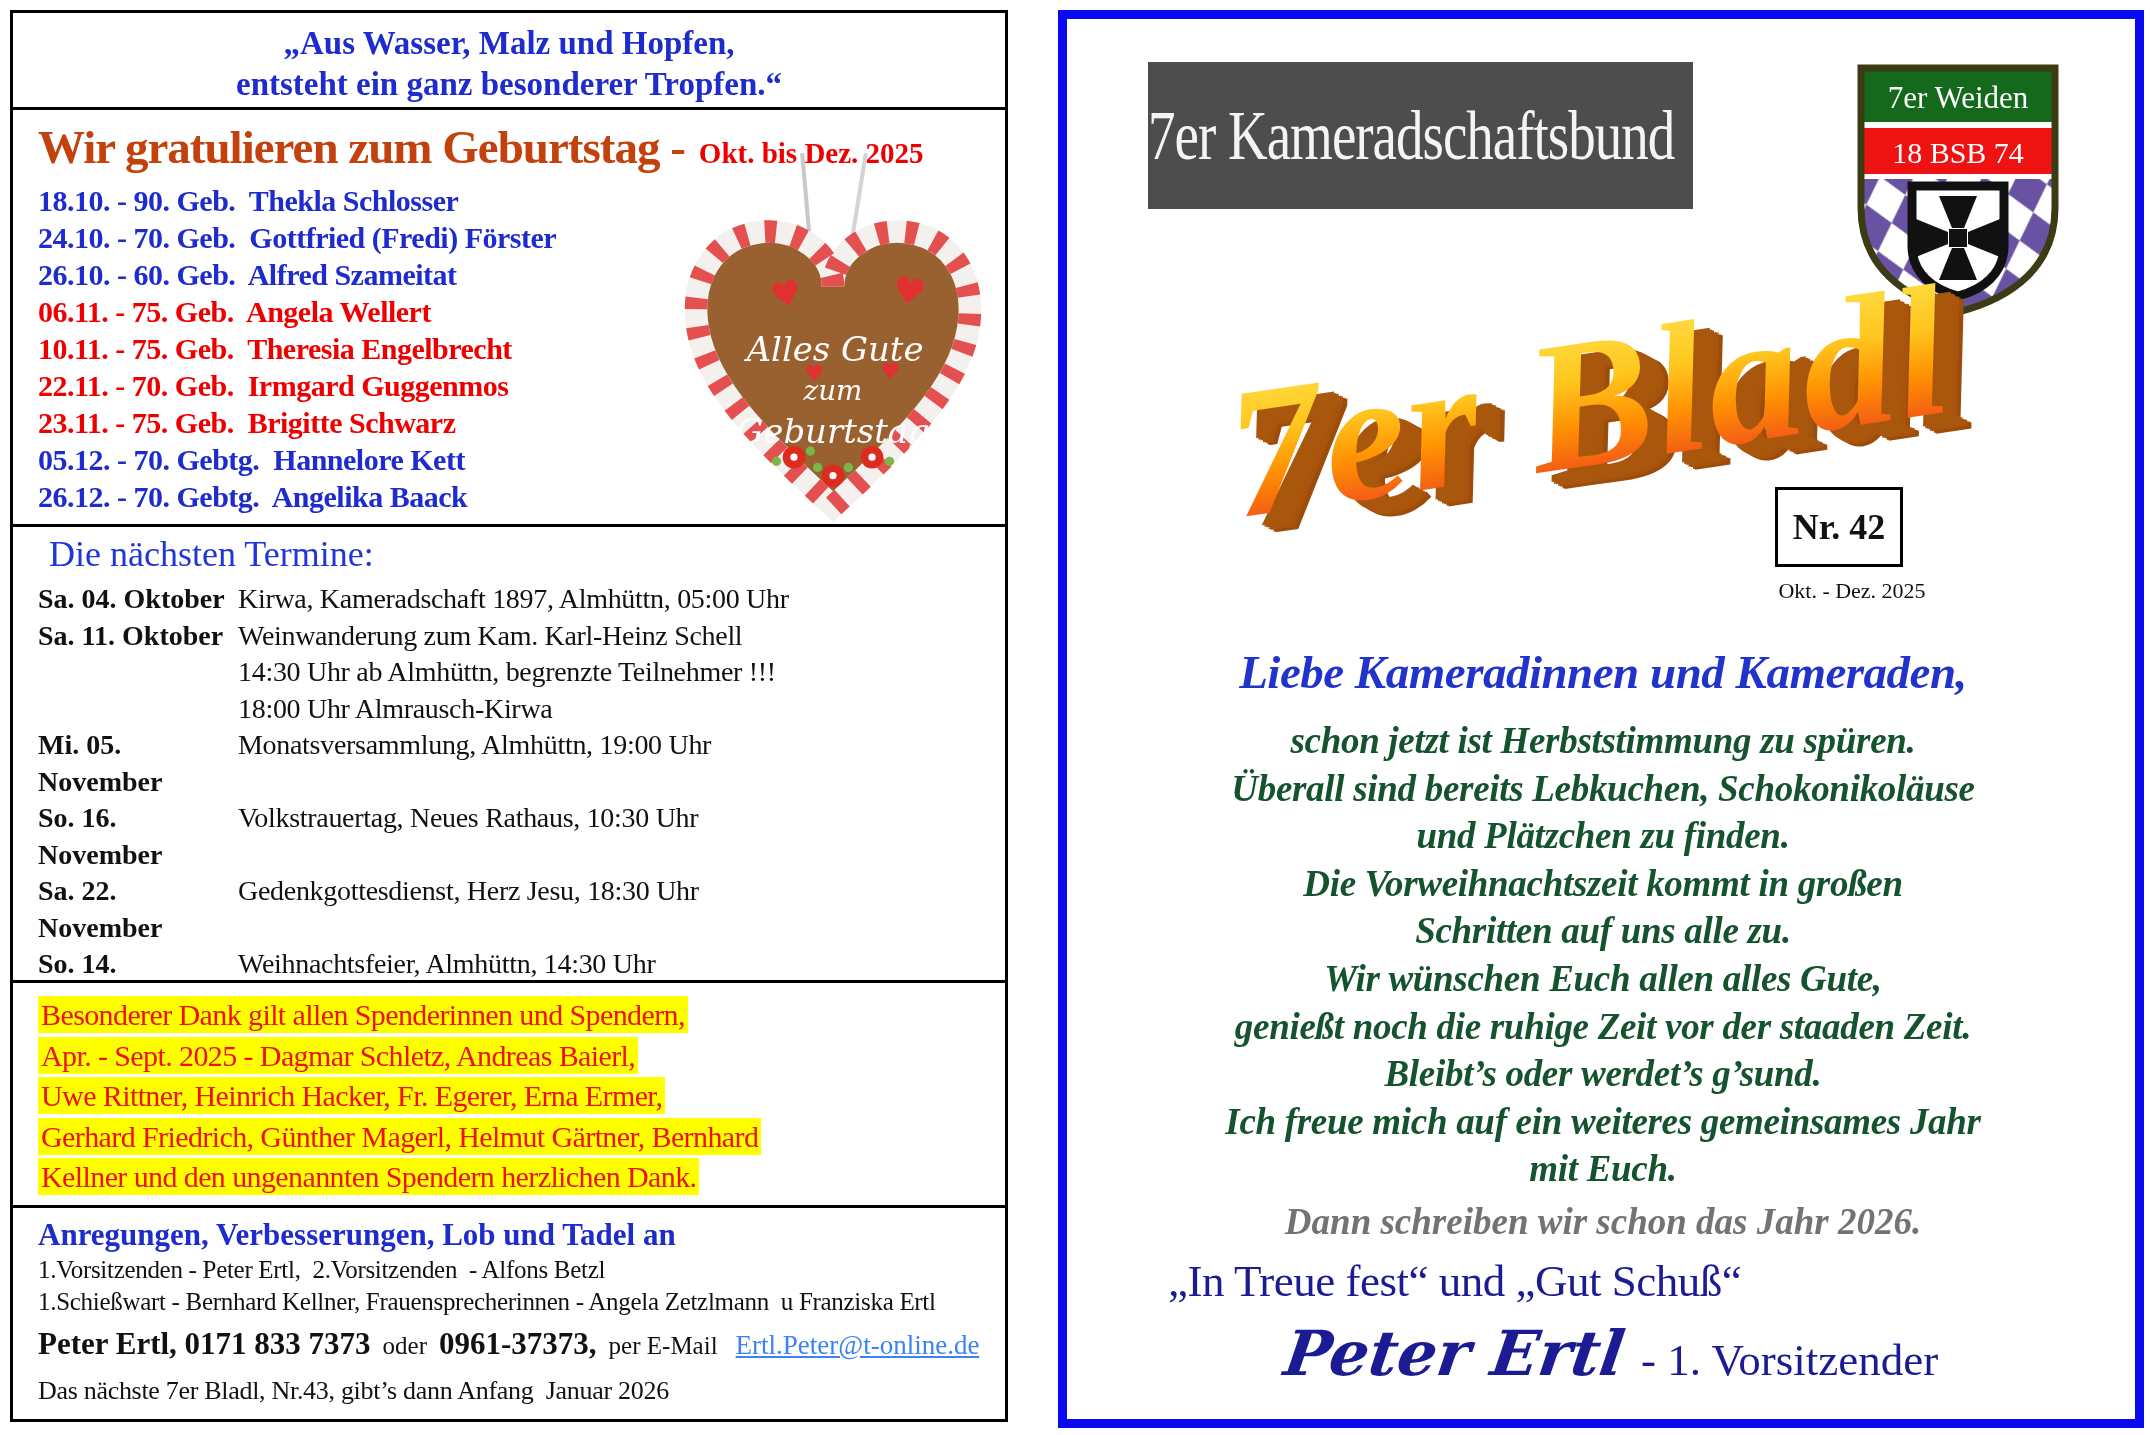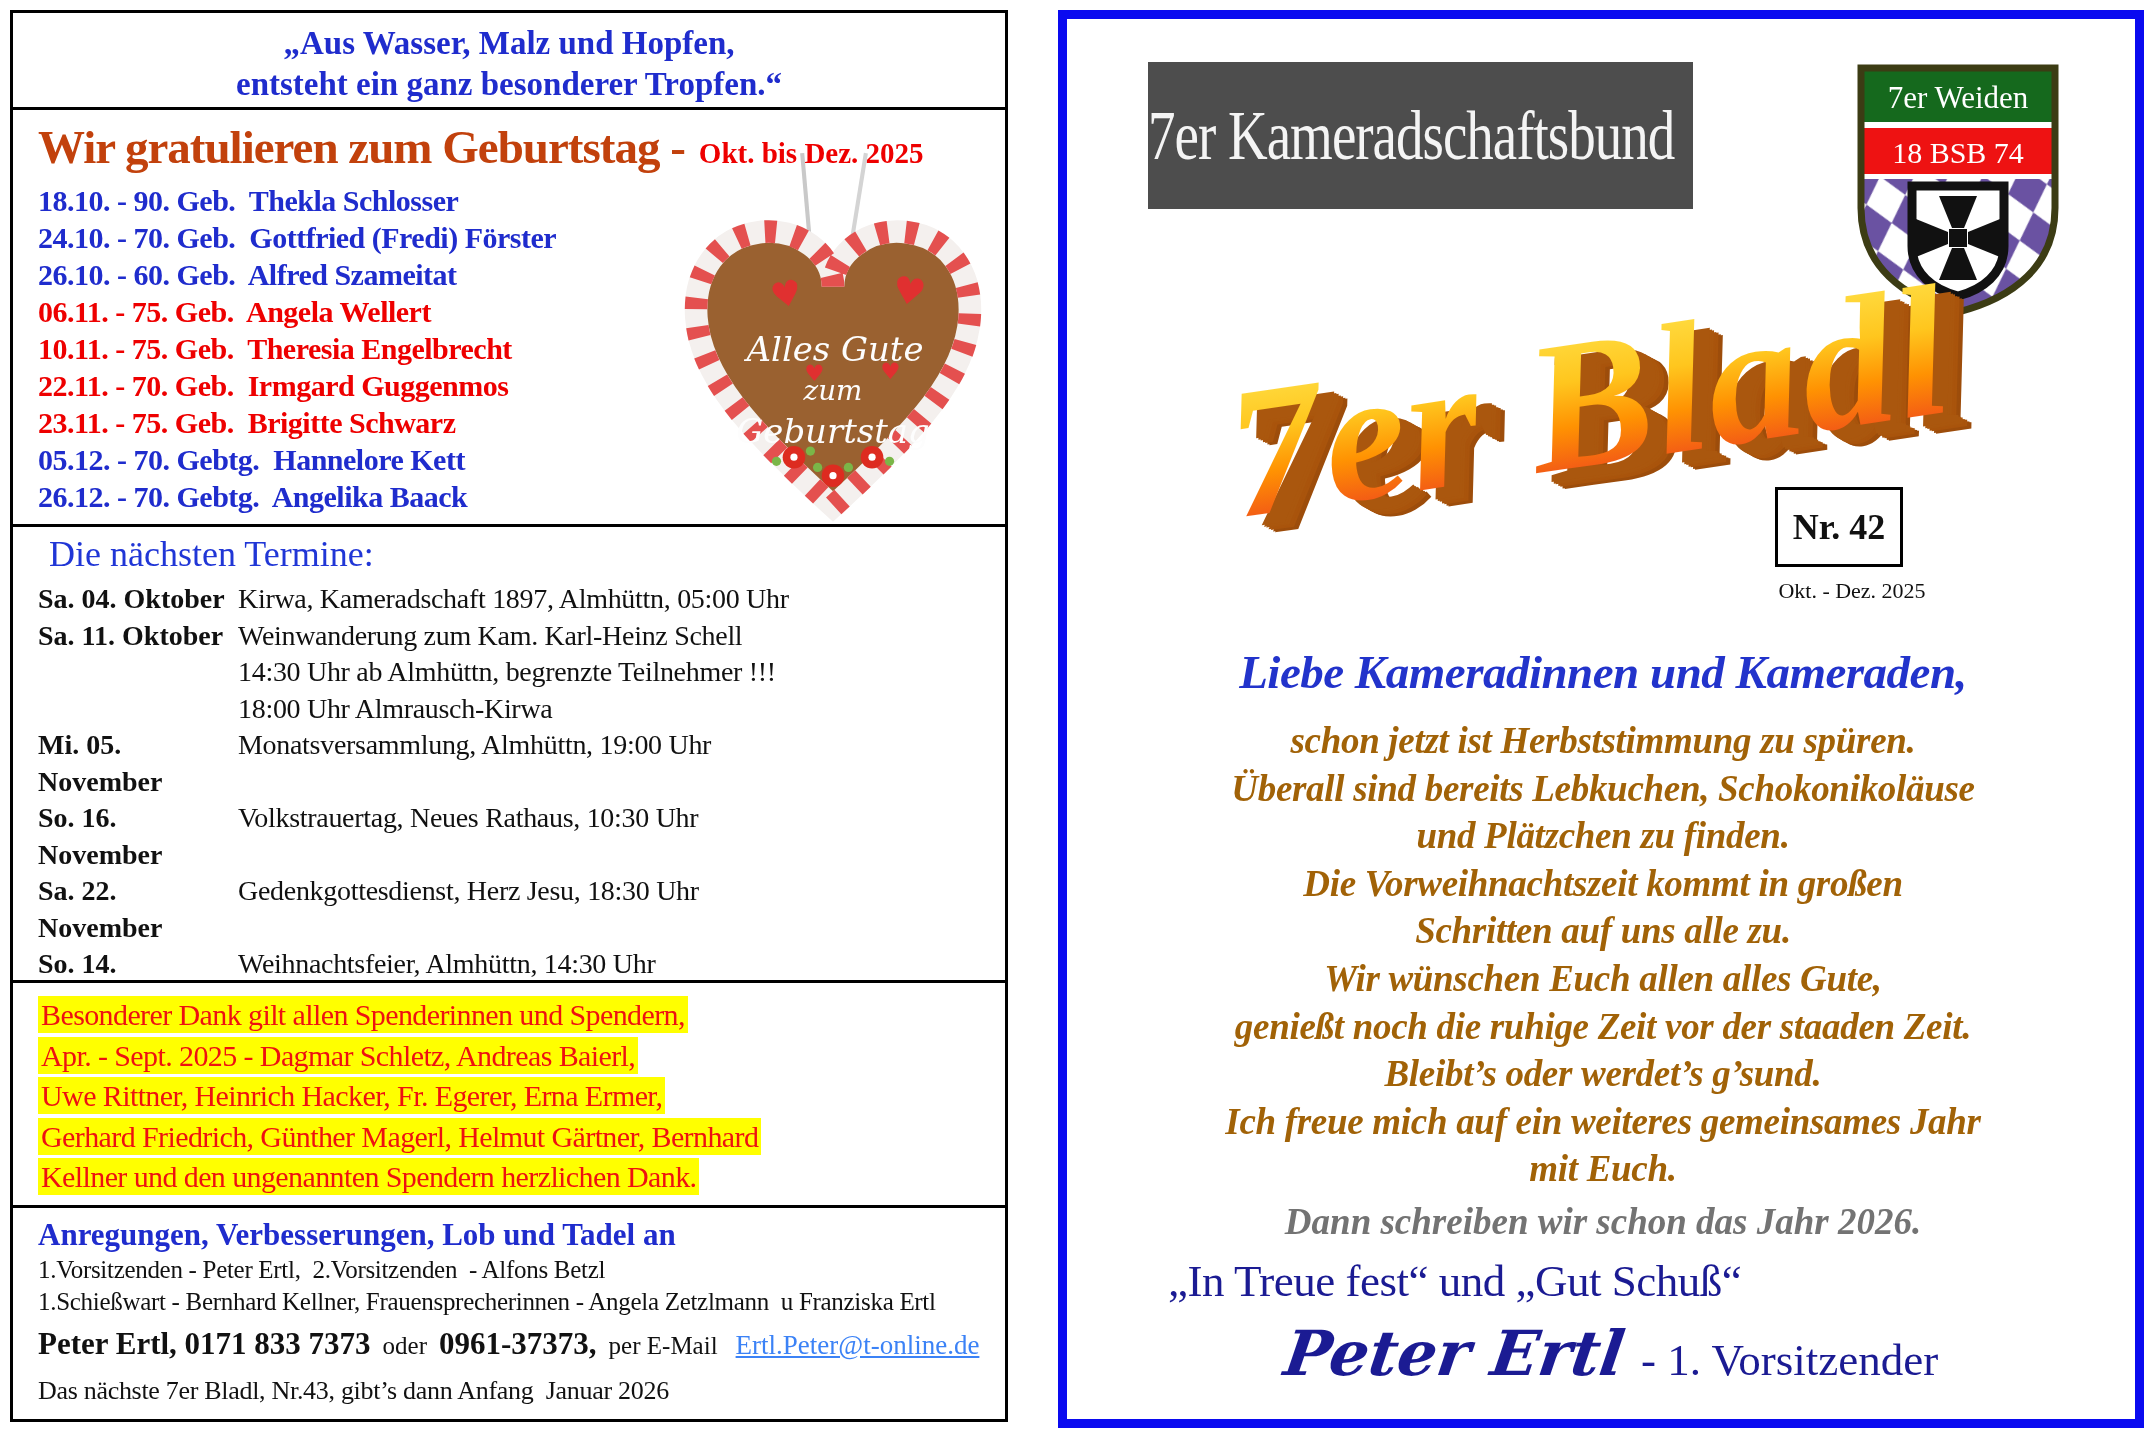--- a/index.html
+++ b/index.html
@@ -66,21 +66,21 @@
   #bladl-front{left:0;top:0;background:linear-gradient(180deg,#ffe44e 0%,#ffc61e 38%,#ff9202 62%,#f35c15 85%,#e2360e 100%);
                -webkit-background-clip:text;background-clip:text;color:transparent;}
 
   #issue-box{position:absolute;left:1775px;top:487px;width:128px;height:80px;box-sizing:border-box;
              border:3px solid #000;display:flex;align-items:center;justify-content:center;}
   #issue-no{font-weight:bold;font-size:36px;}
   #issue-period{position:absolute;left:1752px;top:578px;width:200px;text-align:center;font-size:22px;}
 
   #letter{position:absolute;left:1080px;top:645px;width:1046px;text-align:center;}
   #salutation{color:#2233cb;font-weight:bold;font-style:italic;font-size:47px;margin-bottom:18px;letter-spacing:-0.5px;}
-  .letter-line{color:#a16207;font-weight:bold;font-style:italic;font-size:37px;line-height:47.6px;letter-spacing:-0.3px;}
+  .letter-line{color:#14532d;font-weight:bold;font-style:italic;font-size:37px;line-height:47.6px;letter-spacing:-0.3px;}
   #letter-red{color:#737373;font-weight:bold;font-style:italic;font-size:37px;line-height:50px;margin-top:4px;}
   #motto{color:#1b1b93;font-size:45px;text-align:left;padding-left:88px;margin-top:8px;letter-spacing:-0.5px;}
   #signature-row{color:#1b1b93;font-size:45px;text-align:left;padding-left:205px;margin-top:10px;}
   #signature-script{font-size:62px;font-weight:bold;font-style:italic;display:inline-block;
                     transform:skewX(-8deg);font-family:"DejaVu Serif",serif;margin-right:6px;}
 </style>
 </head>
 <body>
 
 <div id="page">

